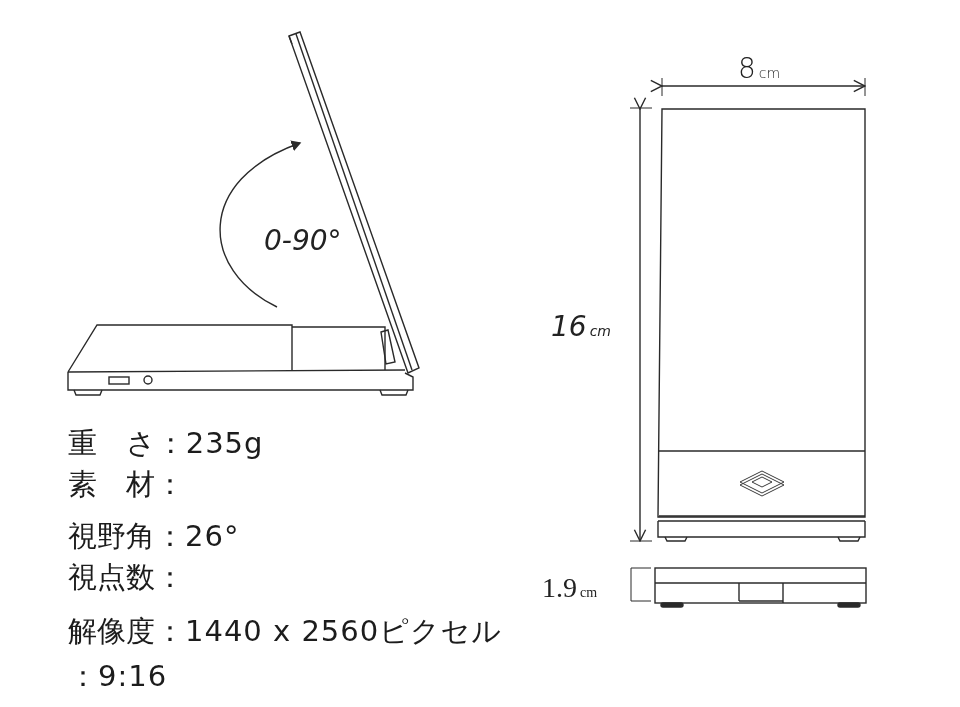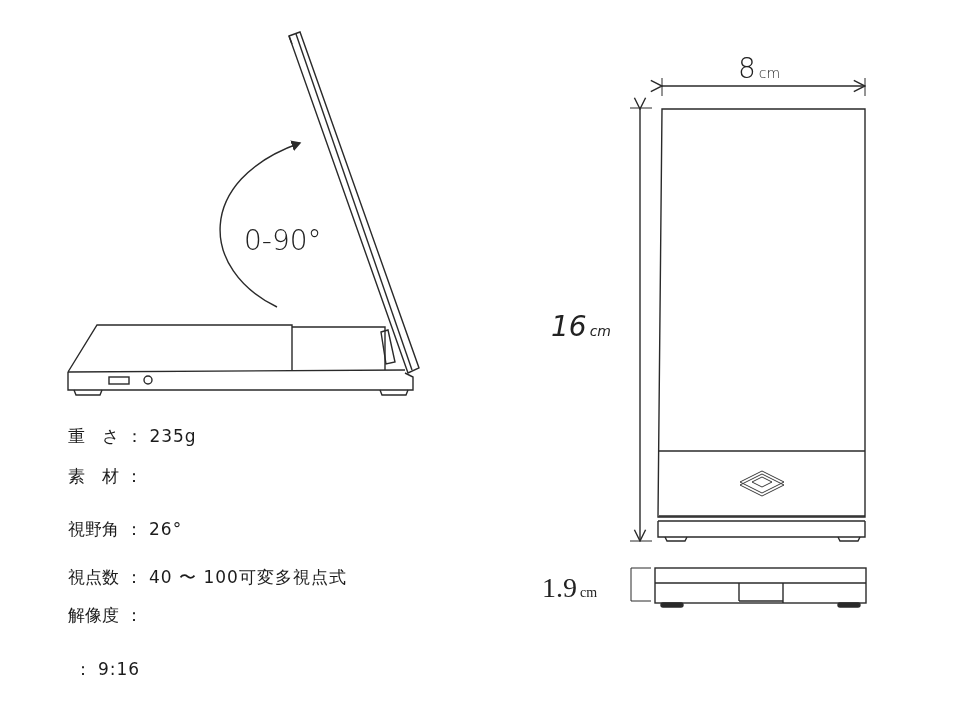--- a/index.html
+++ b/index.html
@@ -3,21 +3,21 @@
 <meta charset="utf-8">
 <style>
   html, body { margin: 0; padding: 0; background: #ffffff; }
   body { width: 960px; height: 707px; position: relative; overflow: hidden;
          font-family: "DejaVu Sans", "Liberation Sans", sans-serif; color: #1a1a1a; }
   svg.drawing { position: absolute; left: 0; top: 0; }
   .lbl { position: absolute; white-space: nowrap; color: #222; font-family: "DejaVu Sans", sans-serif; font-weight: 300; }
   .big { font-size: 28px; letter-spacing: 0px; }
   .unit { font-size: 14px; margin-left: 3px; }
   .specs { position: absolute; left: 68px; top: 418px; }
-  .spec-row { display: flex; align-items: baseline; height: 46.5px; font-size: 17px; color: #1c1c1c; }
+  .spec-row { display: flex; align-items: baseline; height: 46.5px; font-size: 29px; color: #1c1c1c; }
   .spec-key { display: inline-block; }
   .spec-colon { display: inline-block; width: 30px; text-align: center; }
   .spec-val { display: inline-block; letter-spacing: 1px; margin-top: 8px; }
 </style>
 </head>
 <body>
 
 <svg class="drawing" width="960" height="707" viewBox="0 0 960 707">
   <defs>
     <marker id="arrowhead" markerWidth="8" markerHeight="8" refX="6" refY="4" orient="auto">
@@ -85,21 +85,21 @@
     <line x1="655" y1="583" x2="866" y2="583"></line>
     <line x1="739" y1="583" x2="739" y2="601"></line>
     <line x1="783" y1="583" x2="783" y2="603"></line>
     <line x1="739" y1="601" x2="783" y2="601"></line>
 
     <rect x="661" y="603" width="22" height="4" rx="2" fill="#2a2a2a"></rect>
     <rect x="838" y="603" width="22" height="4" rx="2" fill="#2a2a2a"></rect>
   </g>
 </svg>
 
-<div class="lbl big" style="left:244px; top:224px;">0-90°</div>
+<div class="lbl big" style="left:264px; top:224px;font-style:italic;">0-90°</div>
 
 <div class="lbl" style="left:738px; top:52px;">
   <span class="big">8</span><span class="unit">cm</span>
 </div>
 
 <div class="lbl" style="left:551px; top:310px;font-style:italic;">
   <span class="big">16</span><span class="unit">cm</span>
 </div>
 
 <div class="lbl" style="left:542px; top:572px;font-family:Liberation Serif, serif;">
@@ -117,23 +117,23 @@
       <span class="spec-colon">：</span>
   </div>
   <div class="spec-row">
     <span class="spec-key">視野角</span>
       <span class="spec-colon">：</span>
       <span class="spec-val">26°</span>
   </div>
   <div class="spec-row">
     <span class="spec-key">視点数</span>
       <span class="spec-colon">：</span>
-      <span class="spec-val">40 〜 100可変多視点式</span>
   </div>
   <div class="spec-row">
     <span class="spec-key">解像度</span>
       <span class="spec-colon">：</span>
+      <span class="spec-val">1440 x 2560ピクセル</span>
   </div>
   <div class="spec-row">
       <span class="spec-colon">：</span>
       <span class="spec-val">9:16</span>
   </div>
 </div>
 
 </body></html>

